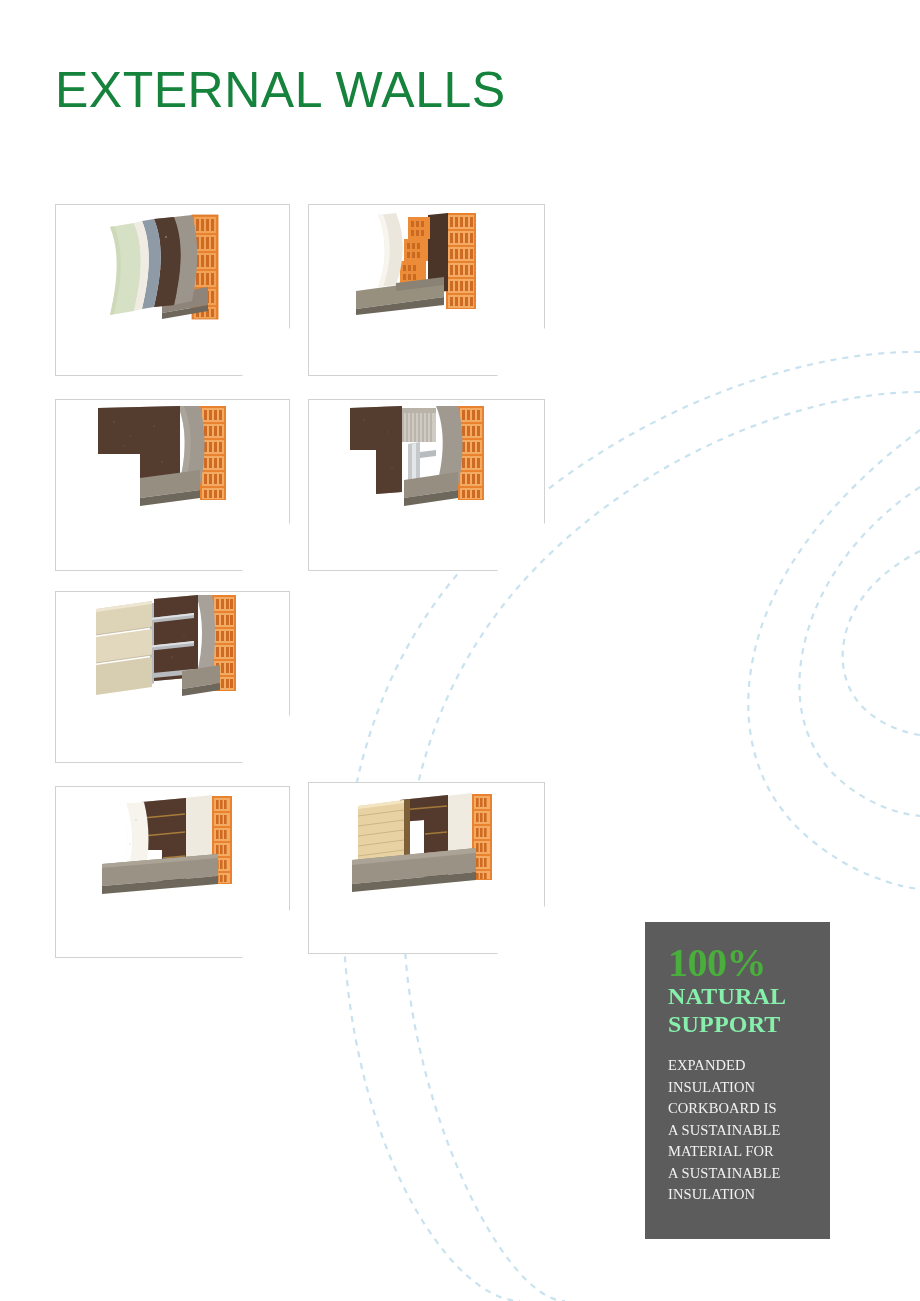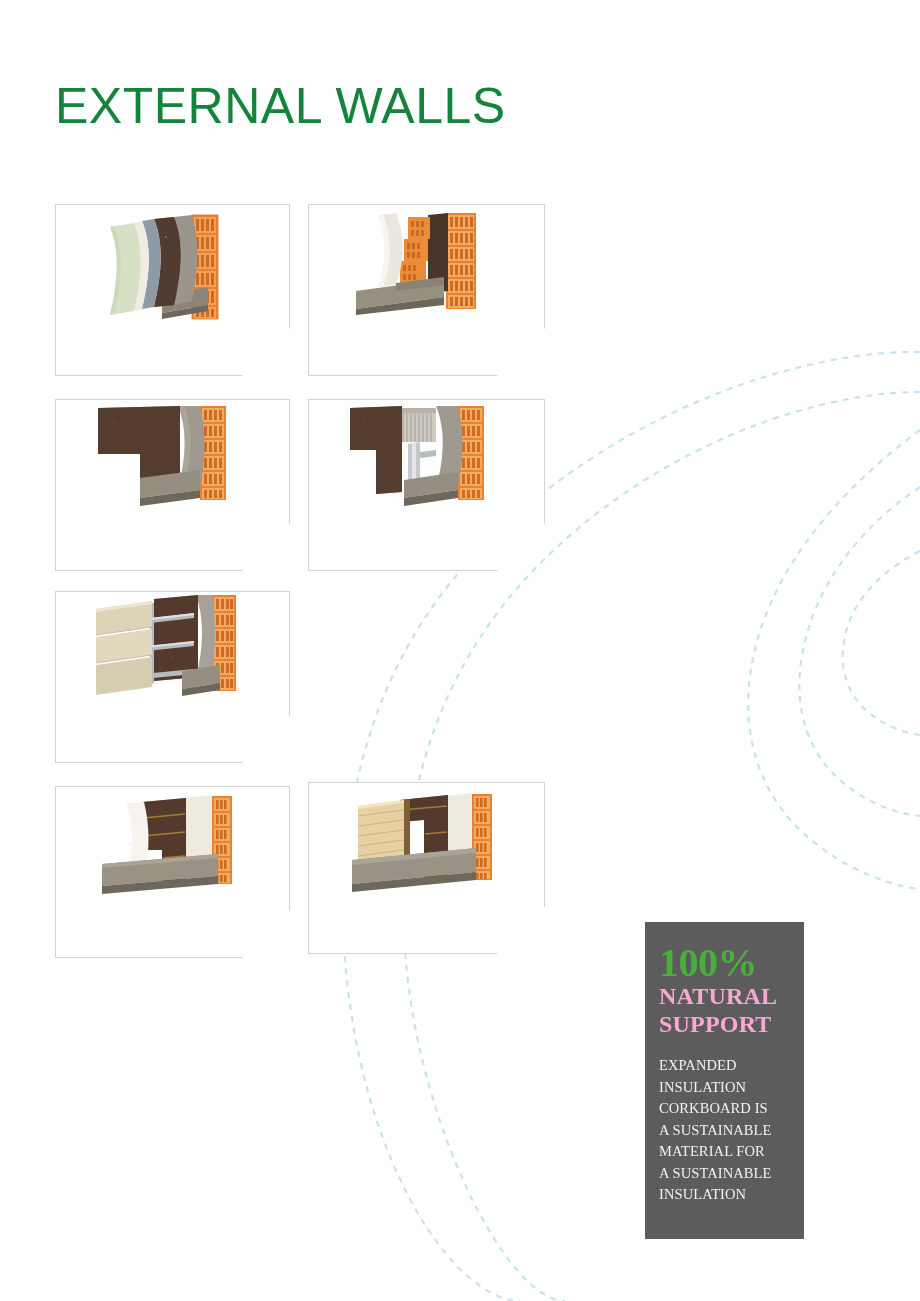--- a/index.html
+++ b/index.html
@@ -46,21 +46,21 @@
     white-space: nowrap;
   }
   #title-external-walls {
     font-family: "Liberation Sans", sans-serif;
     font-weight: 300;
     font-size: 50px;
     line-height: 56px;
     letter-spacing: 0.5px;
     color: #15833c;
     white-space: nowrap;
-    margin-top: 16px;
+    margin-top: 0;
   }
 
   
   .card {
     position: absolute;
     background: #ffffff;
     border: 1px solid #d2d2d2;
     z-index: 4;
     -webkit-clip-path: polygon(0 0, 100% 0, 100% calc(100% - 48px), calc(100% - 48px) 100%, 0 100%);
     clip-path: polygon(0 0, 100% 0, 100% calc(100% - 48px), calc(100% - 48px) 100%, 0 100%);
@@ -100,40 +100,40 @@
   .card-art {
     position: absolute;
     overflow: hidden;
   }
 
   
   #green-panel {
     position: absolute;
     left: 645px;
     top: 922px;
-    width: 159px;
+    width: 185px;
     height: 317px;
     background: #5c5c5c;
     z-index: 6;
-    padding: 22px 14px 0 14px;
+    padding: 22px 14px 0 23px;
   }
   #gp-100 {
     font-family: "Liberation Serif", serif;
     font-weight: 700;
     font-size: 40px;
     line-height: 38px;
     color: #4aae3c;
     letter-spacing: -0.5px;
   }
   #gp-natural, #gp-choice {
     font-family: "Liberation Serif", serif;
     font-weight: 700;
     font-size: 24px;
     line-height: 28px;
-    color: #f9a8d4;
+    color: #86efac;
     letter-spacing: 0.2px;
   }
   #gp-body {
     font-family: "Liberation Serif", serif;
     font-weight: 400;
     font-size: 14.5px;
     line-height: 21.5px;
     color: #f2f2f2;
     margin-top: 17px;
     white-space: pre-line;

